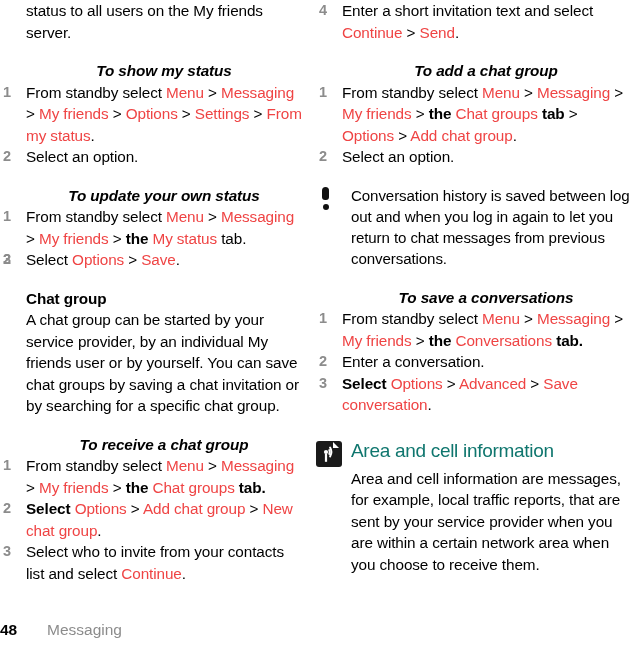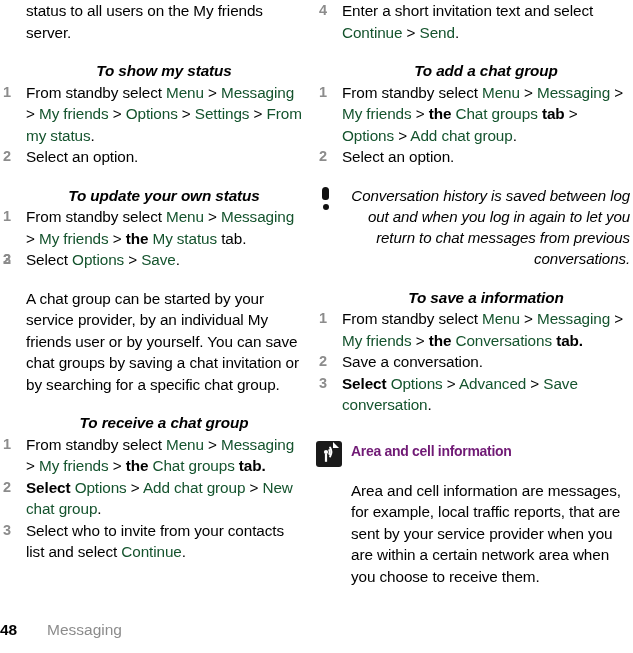--- a/index.html
+++ b/index.html
@@ -78,21 +78,21 @@
   ol.steps > li .num {
     position: absolute;
     left: 3px;
     top: 0;
     width: 16px;
     text-align: left;
     color: #8c8c8c;
     font-size: 14.5px;
     font-weight: bold;
   }
-  .o { color: #14532d; }
+  .o { color: #ef4444; }
   .b { font-weight: bold; }
 
   
   .note {
     position: relative;
     margin: 0 0 0 0;
     padding-left: 35px;
     min-height: 26px;
   }
   .note-icon {
@@ -116,46 +116,44 @@
     left: 4.5px;
     top: 17px;
     width: 6px;
     height: 6px;
     background: #111111;
     border-radius: 50%;
   }
   .note-text {
     font-size: 15.1px;
     line-height: 21.3px;
-    font-style: italic;
-    letter-spacing: -0.1px;
-    text-align: right;
+    letter-spacing: -0.1px;
   }
 
   
   .chapter {
     position: relative;
     padding-left: 35px;
     min-height: 30px;
   }
   .chapter-icon {
     position: absolute;
     left: 0px;
     top: 3px;
     width: 26px;
     height: 26px;
     background: #1a1a1a;
     border-radius: 3px;
   }
   .chapter-icon svg { display: block; }
   .chapter-title {
-    color: #701a75;
-    font-size: 14px;
+    color: #0f766e;
+    font-size: 19px;
     line-height: 26px;
-    font-weight: bold;
+    font-weight: normal;
     letter-spacing: -0.3px;
   }
 
   
   .footer {
     position: absolute;
     left: 0px;
     bottom: 8px;
     width: 633px;
     height: 24px;
@@ -198,20 +196,21 @@
 
       <div class="head-proc">To update your own status</div>
       <ol class="steps">
           <li><span class="num">1</span><span>From standby select </span><span class="o">Menu</span><span> &gt; </span><span class="o">Messaging</span><span> &gt; </span><span class="o">My friends</span><span> &gt; </span><span class="b">the </span><span class="o">My status</span><span> tab.</span></li>
           <li><span class="num">2</span></li>
           <li><span class="num">3</span><span>Select </span><span class="o">Options</span><span> &gt; </span><span class="o">Save</span><span>.</span></li>
         </ol>
 
       <div class="spacer-md"></div>
 
+      <div class="head-sub">Chat group</div>
       <p class="para">A chat group can be started by your service provider, by an individual My friends user or by yourself. You can save chat groups by saving a chat invitation or by searching for a specific chat group.</p>
 
       <div class="spacer-md"></div>
 
       <div class="head-proc">To receive a chat group</div>
       <ol class="steps">
           <li><span class="num">1</span><span>From standby select </span><span class="o">Menu</span><span> &gt; </span><span class="o">Messaging</span><span> &gt; </span><span class="o">My friends</span><span> &gt; </span><span class="b">the </span><span class="o">Chat groups</span><span class="b"> tab.</span></li>
           <li><span class="num">2</span><span class="b">Select </span><span class="o">Options</span><span> &gt; </span><span class="o">Add chat group</span><span> &gt; </span><span class="o">New chat group</span><span>.</span></li>
           <li><span class="num">3</span><span>Select who to invite from your contacts list and select </span><span class="o">Continue</span><span>.</span></li>
         </ol>
@@ -237,43 +236,43 @@
       <div class="note">
         <span class="note-icon">
           <span class="bang-stem"></span>
           <span class="bang-dot"></span>
         </span>
         <div class="note-text">Conversation history is saved between log out and when you log in again to let you return to chat messages from previous conversations.</div>
       </div>
 
       <div class="spacer-md"></div>
 
-      <div class="head-proc">To save a information</div>
+      <div class="head-proc">To save a conversations</div>
       <ol class="steps">
           <li><span class="num">1</span><span>From standby select </span><span class="o">Menu</span><span> &gt; </span><span class="o">Messaging</span><span> &gt; </span><span class="o">My friends</span><span> &gt; </span><span class="b">the </span><span class="o">Conversations</span><span class="b"> tab.</span></li>
-          <li><span class="num">2</span><span>Save a conversation.</span></li>
+          <li><span class="num">2</span><span>Enter a conversation.</span></li>
           <li><span class="num">3</span><span class="b">Select </span><span class="o">Options</span><span> &gt; </span><span class="o">Advanced</span><span> &gt; </span><span class="o">Save conversation</span><span>.</span></li>
         </ol>
 
       <div class="spacer-lg"></div>
 
       <div class="chapter">
         <span class="chapter-icon">
           <svg width="26" height="26" viewBox="0 0 26 26" aria-hidden="true">
             <path d="M3 1 h14 l6 6 v18 H3 Z" fill="#1a1a1a"></path>
             <path d="M17 1 l6 6 h-6 Z" fill="#ffffff"></path>
             <circle cx="10" cy="11" r="2.1" fill="#ffffff"></circle>
             <rect x="8.9" y="12.6" width="2.2" height="8.2" fill="#ffffff"></rect>
             <path d="M14.1 6.6 a8.6 8.6 0 0 1 0 8.8" stroke="#ffffff" stroke-width="2" fill="none" stroke-linecap="round"></path>
             <path d="M13.2 9.0 a4.6 4.6 0 0 1 0 4.0" stroke="#ffffff" stroke-width="1.8" fill="none" stroke-linecap="round"></path>
           </svg>
         </span>
         <div class="chapter-title">Area and cell information</div>
       </div>
-      <p class="para" style="margin-left:35px;margin-top:12px;">Area and cell information are messages, for example, local traffic reports, that are sent by your service provider when you are within a certain network area when you choose to receive them.</p>
+      <p class="para" style="margin-left:35px;">Area and cell information are messages, for example, local traffic reports, that are sent by your service provider when you are within a certain network area when you choose to receive them.</p>
 
     </div>
   </div>
 
   <div class="footer">
     <span class="pg">48</span>
     <span class="sect">Messaging</span>
   </div>
 </div>
 

